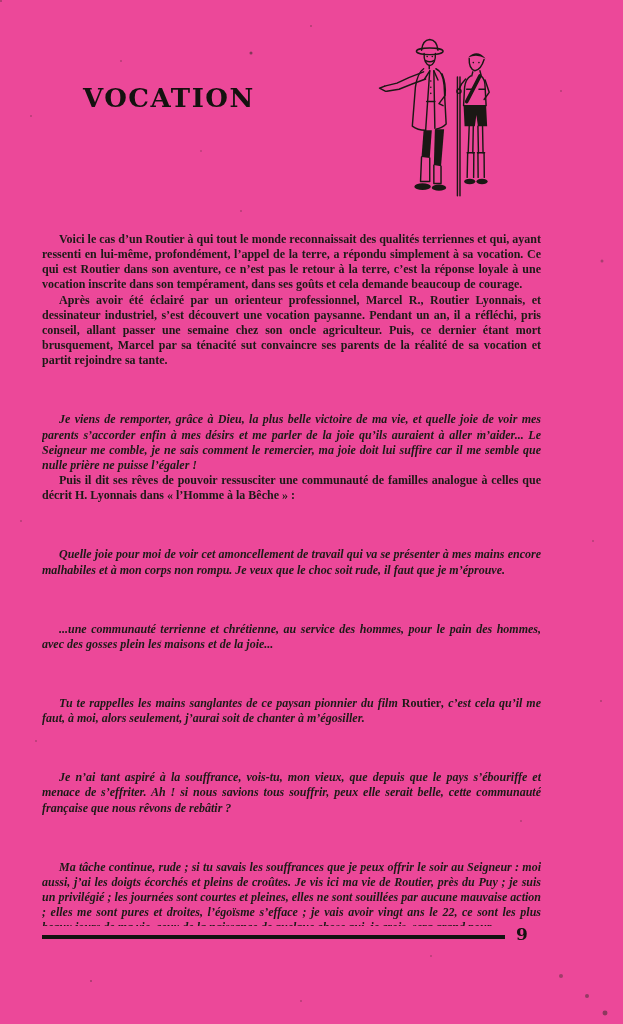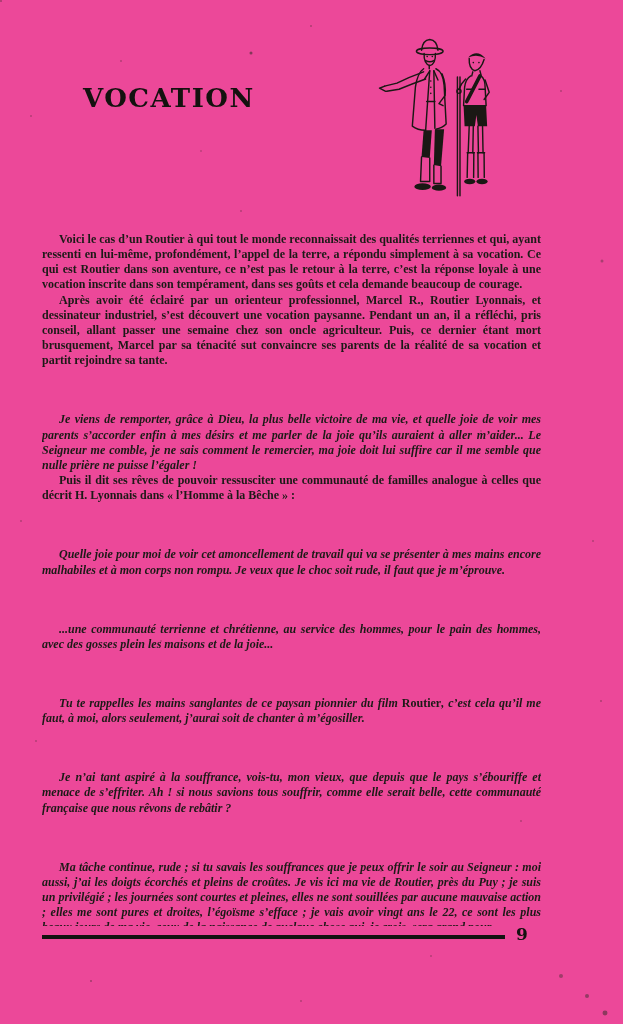--- a/index.html
+++ b/index.html
@@ -127,19 +127,19 @@
   </div>
 
   <div class="body-text" id="body-text">
       <p class="para roman"><span>Voici le cas d’un Routier à qui tout le monde reconnaissait des qualités terriennes et qui, ayant ressenti en lui-même, profondément, l’appel de la terre, a répondu simplement à sa vocation. Ce qui est Routier dans son aventure, ce n’est pas le retour à la terre, c’est la réponse loyale à une vocation inscrite dans son tempérament, dans ses goûts et cela demande beaucoup de courage.</span></p>
       <p class="para roman"><span>Après avoir été éclairé par un orienteur professionnel, Marcel R., Routier Lyonnais, et dessinateur industriel, s’est découvert une vocation paysanne. Pendant un an, il a réfléchi, pris conseil, allant passer une semaine chez son oncle agriculteur. Puis, ce dernier étant mort brusquement, Marcel par sa ténacité sut convaincre ses parents de la réalité de sa vocation et partit rejoindre sa tante.</span></p>
       <p class="para italic"><span>Je viens de remporter, grâce à Dieu, la plus belle victoire de ma vie, et quelle joie de voir mes parents s’accorder enfin à mes désirs et me parler de la joie qu’ils auraient à aller m’aider... Le Seigneur me comble, je ne sais comment le remercier, ma joie doit lui suffire car il me semble que nulle prière ne puisse l’égaler !</span></p>
       <p class="para roman"><span>Puis il dit ses rêves de pouvoir ressusciter une communauté de familles analogue à celles que décrit H. Lyonnais dans « l’Homme à la Bêche » :</span></p>
       <p class="para italic"><span>Quelle joie pour moi de voir cet amoncellement de travail qui va se présenter à mes mains encore malhabiles et à mon corps non rompu. Je veux que le choc soit rude, il faut que je m’éprouve.</span></p>
       <p class="para italic"><span>...une communauté terrienne et chrétienne, au service des hommes, pour le pain des hommes, avec des gosses plein les maisons et de la joie...</span></p>
       <p class="para italic"><span>Tu te rappelles les mains sanglantes de ce paysan pionnier du film </span><span class="roman">Routier</span><span>, c’est cela qu’il me faut, à moi, alors seulement, j’aurai soit de chanter à m’égosiller.</span></p>
-      <p class="para italic"><span>Je n’ai tant aspiré à la souffrance, vois-tu, mon vieux, que depuis que le pays s’ébouriffe et menace de s’effriter. Ah ! si nous savions tous souffrir, comme elle serait belle, cette communauté française que nous rêvons de rebâtir ?</span></p>
+      <p class="para italic"><span>Je n’ai tant aspiré à la souffrance, vois-tu, mon vieux, que depuis que le pays s’ébouriffe et menace de s’effriter. Ah ! si nous savions tous souffrir, peux elle serait belle, cette communauté française que nous rêvons de rebâtir ?</span></p>
       <p class="para italic"><span>Ma tâche continue, rude ; si tu savais les souffrances que je peux offrir le soir au Seigneur : moi aussi, j’ai les doigts écorchés et pleins de croûtes. Je vis ici ma vie de Routier, près du Puy ; je suis un privilégié ; les journées sont courtes et pleines, elles ne sont souillées par aucune mauvaise action ; elles me sont pures et droites, l’égoïsme s’efface ; je vais avoir vingt ans le 22, ce sont les plus beaux jours de ma vie, ceux de la naissance de quelque chose qui, je crois, sera grand pour</span></p>
     </div>
 
   <div class="rule"></div>
   <div class="pagenum">9</div>
 </div>
 
 </body></html>

